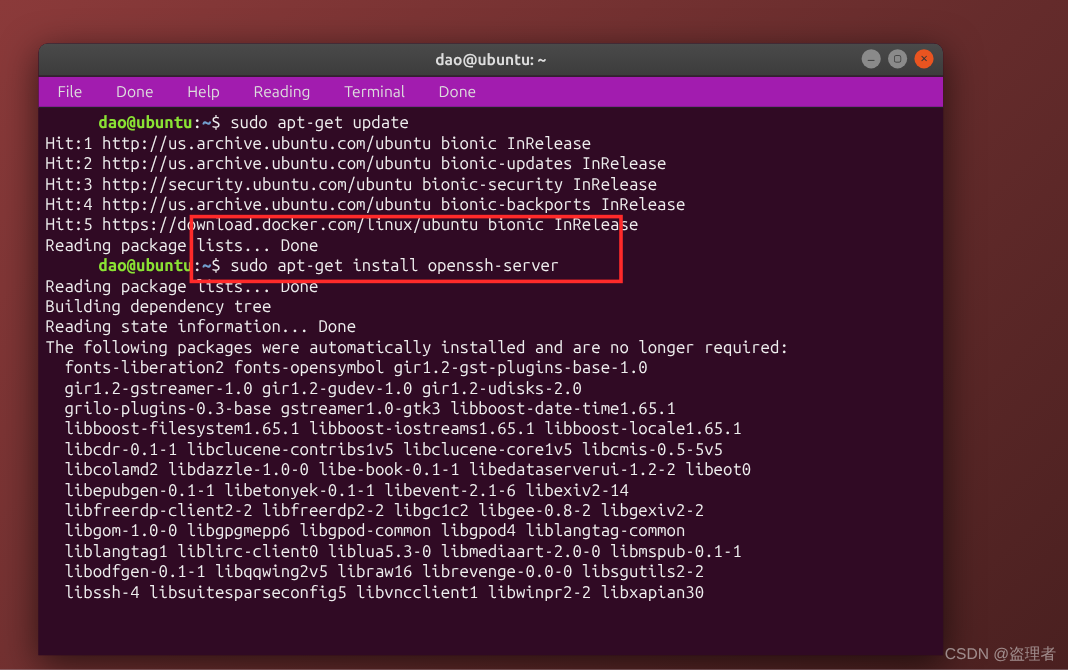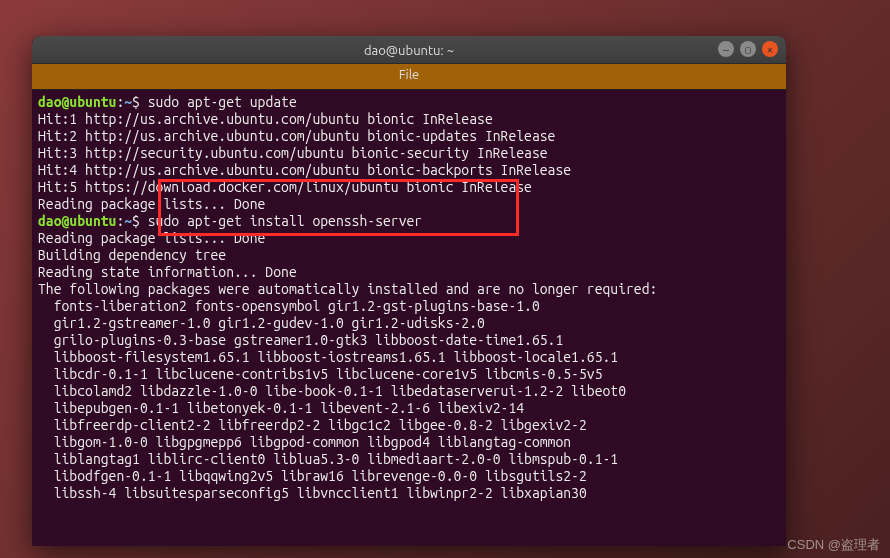--- a/index.html
+++ b/index.html
@@ -31,21 +31,21 @@
       align-items: center;
       justify-content: center;
       position: relative;
       border-radius: 8px 8px 0 0;
       border-bottom: 1px solid #2a2a2a;
     }
     .titlebar-title {
       color: #ddd;
       font-family: Ubuntu, sans-serif;
       font-size: 13px;
-      font-weight: 400;
+      font-weight: 700;
       text-align: center;
     }
     .window-controls {
       position: absolute;
       right: 8px;
       top: 5px;
       display: flex;
       gap: 6px;
     }
     .wc-btn {
@@ -57,47 +57,46 @@
       justify-content: center;
       font-size: 10px;
       color: #333;
       cursor: pointer;
     }
     .wc-min { background: #8a8a8a; }
     .wc-max { background: #8a8a8a; }
     .wc-close { background: #e95420; }
     .menubar {
       height: 26px;
-      background: #a16207;
+      background: #a21caf;
       display: flex;
       align-items: center;
       padding: 0 8px;
       gap: 12px;
       font-family: Ubuntu, sans-serif;
       font-size: 13px;
       border-bottom: 1px solid #222;
-      flex-direction: column;
     }
     .menu-item {
       color: #ddd;
       padding: 3px 8px;
       cursor: pointer;
     }
     .terminal {
       flex: 1;
       background: #300a24;
       padding: 4px 6px;
       font-size: 14px;
       line-height: 17px;
       color: #eee;
       overflow: hidden;
       white-space: pre;
       font-family: "Ubuntu Mono", monospace;
     }
-    .prompt-user { color: #8ae234; font-weight: bold; }
+    .prompt-user { color: #8ae234; font-weight: bold; margin-left: 44px; }
     .prompt-sep { color: #eee; }
     .prompt-path { color: #729fcf; font-weight: bold; }
     .line { white-space: pre; }
     .highlight-box {
       position: absolute;
       border: 3px solid #ff2a2a;
       pointer-events: none;
       left: 158px;
       top: 179px;
       width: 361px;

